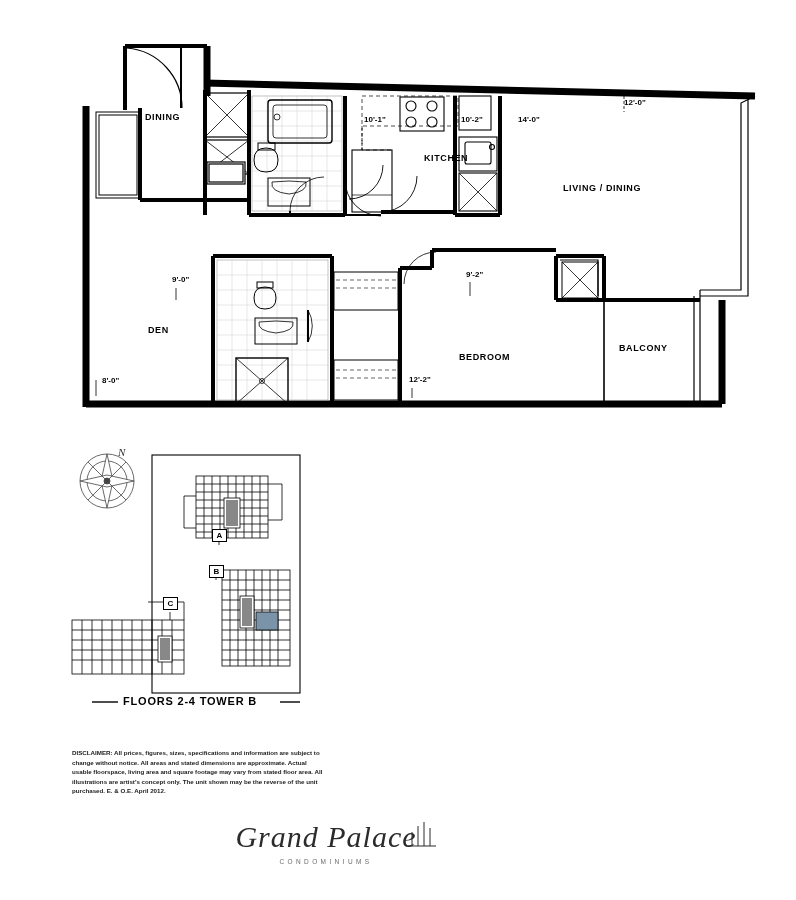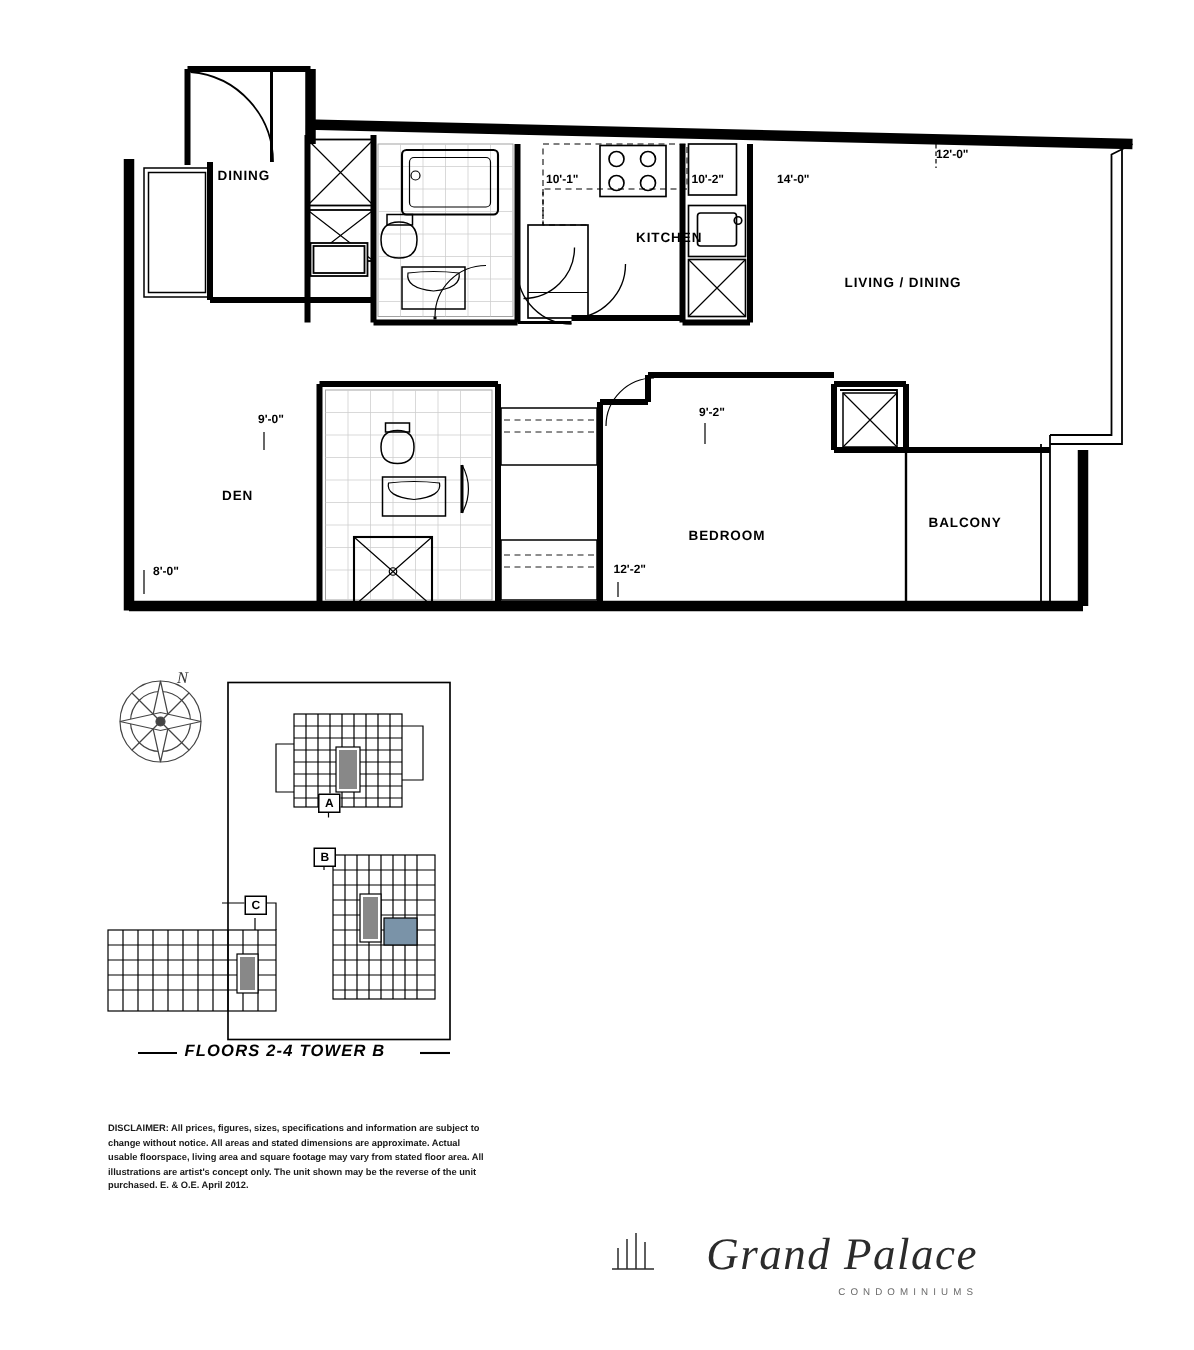--- a/index.html
+++ b/index.html
@@ -58,21 +58,21 @@
     font-size: 6.2px;
     line-height: 1.55;
     font-weight: bold;
     color: #1a1a1a;
   }
   .logo-wrap {
     position: absolute;
     left: 0;
     top: 820px;
     width: 652px;
-    text-align: right;
+    text-align: center;
   }
   .logo-name {
     font-family: "Liberation Serif", serif;
     font-style: italic;
     font-size: 30px;
     color: #2b2b2b;
     letter-spacing: 1px;
   }
   .logo-sub {
     font-family: "Liberation Sans", sans-serif;
@@ -385,21 +385,21 @@
   <div class="dim-label" style="left:102px; top:376px;">8'-0"</div>
   <div class="dim-label" style="left:466px; top:270px;">9'-2"</div>
   <div class="dim-label" style="left:409px; top:375px;">12'-2"</div>
 
   <div class="compass-letter" style="left:118px; top:446px;">N</div>
 
   <div class="unit-badge" style="left:212px; top:529px;">A</div>
   <div class="unit-badge" style="left:209px; top:565px;">B</div>
   <div class="unit-badge" style="left:163px; top:597px;">C</div>
 
-  <div class="keyplan-title" style="left:123px; top:695px;font-style:italic;">FLOORS 2-4 TOWER B</div>
+  <div class="keyplan-title" style="left:123px; top:695px;">FLOORS 2-4 TOWER B</div>
 
   <div class="disclaimer">DISCLAIMER: All prices, figures, sizes, specifications and information are subject to change without notice. All areas and stated dimensions are approximate. Actual usable floorspace, living area and square footage may vary from stated floor area. All illustrations are artist's concept only. The unit shown may be the reverse of the unit purchased. E. &amp; O.E. April 2012.</div>
 
   <div class="logo-wrap">
     <div class="logo-name">Grand Palace</div>
     <div class="logo-sub">CONDOMINIUMS</div>
   </div>
 
 </div>
 

